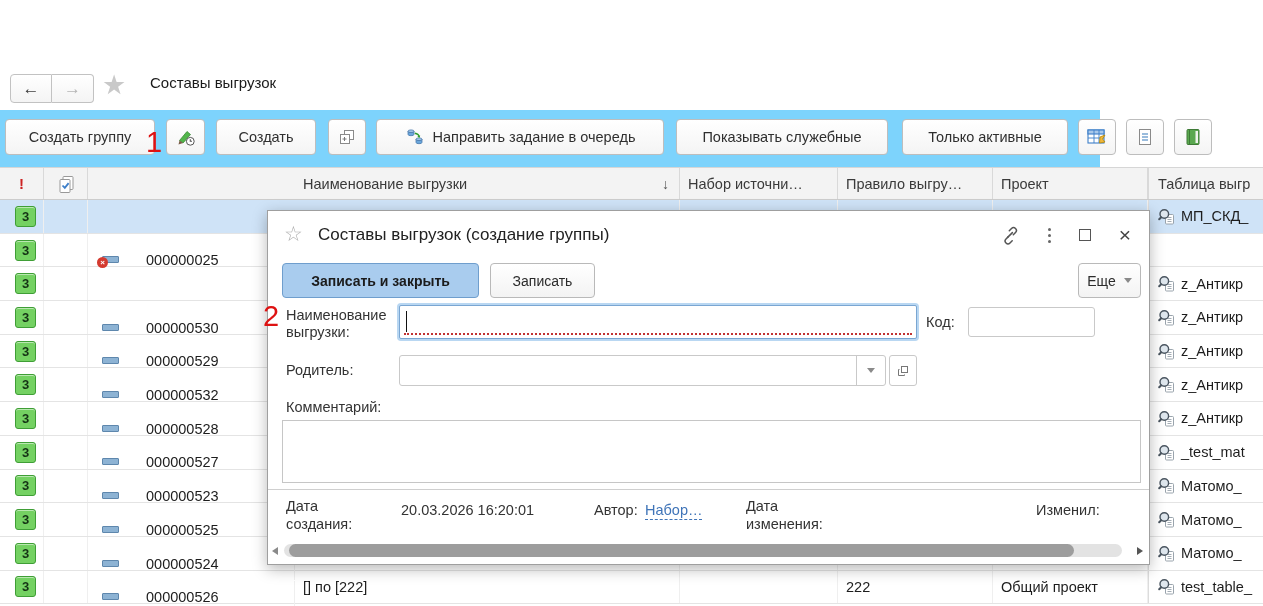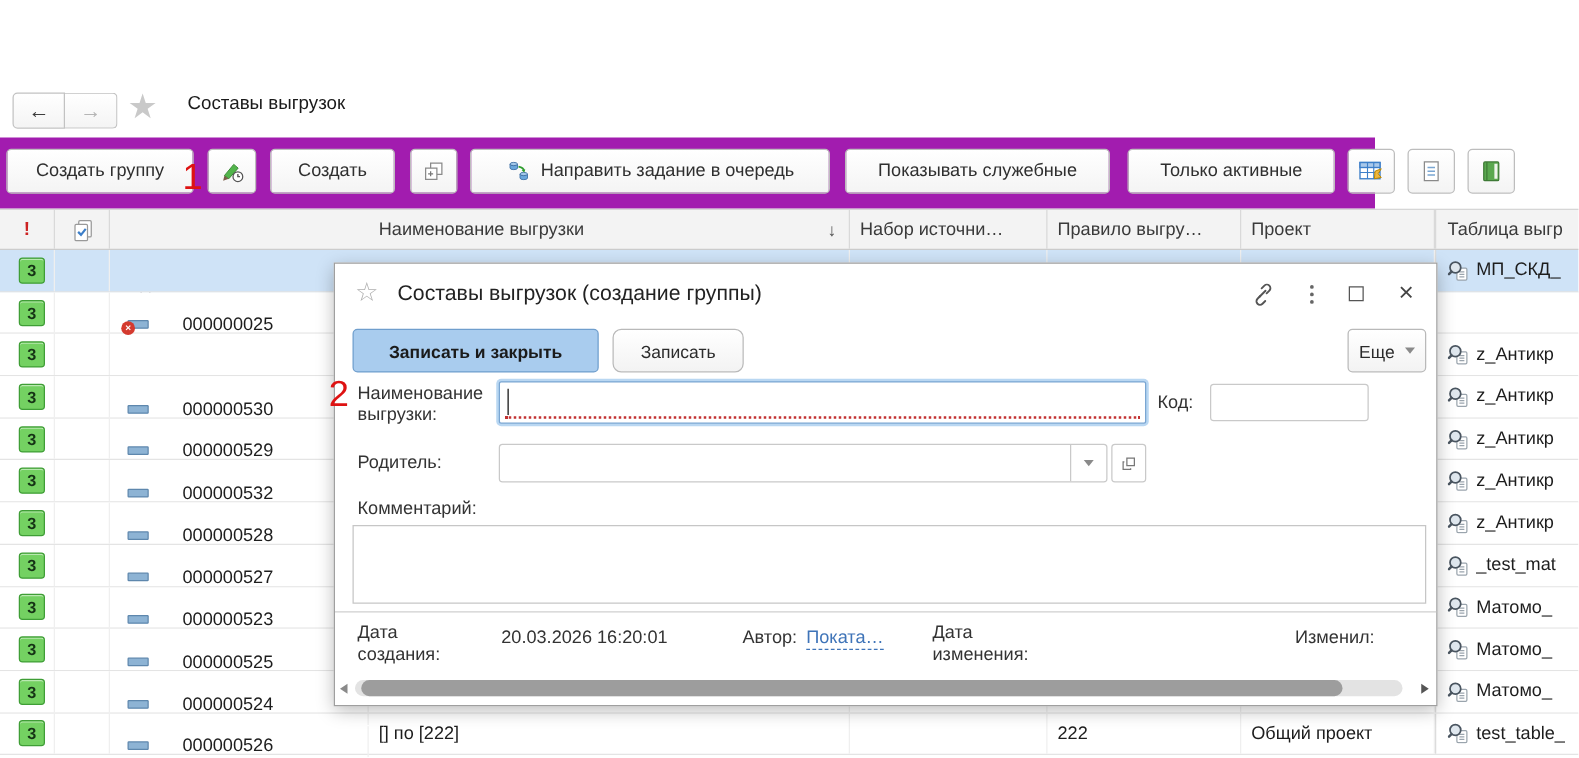--- a/index.html
+++ b/index.html
@@ -14,21 +14,21 @@
   
   #navrow{position:absolute;left:0;top:63px;width:1263px;height:47px;background:#fff;}
   #histgroup{position:absolute;left:10px;top:11px;display:flex;}
   .hist-btn{width:42px;height:29px;background:linear-gradient(#fff,#f4f4f4);border:1px solid #c2c2c2;box-sizing:border-box;display:flex;align-items:center;justify-content:center;font-size:17px;}
   .hist-btn.left{border-radius:4px 0 0 4px;color:#3d3d3d;}
   .hist-btn.right{border-radius:0 4px 4px 0;border-left:none;color:#b5b5b5;}
   #nav-star{position:absolute;left:102px;top:6px;font-size:27px;color:#c9c9c9;}
   #page-title{position:absolute;left:150px;top:11px;font-size:15px;color:#1a1a1a;}
 
   
-  #toolbar{position:absolute;left:0;top:110px;width:1100px;height:57px;background:#a21caf;}
+  #toolbar{position:absolute;left:0;top:110px;width:1100px;height:57px;background:#7dd3fc;}
   .tb-btn{position:absolute;top:9px;height:36px;background:linear-gradient(#ffffff,#f4f4f4);border:1px solid #bdbdbd;border-radius:4px;box-sizing:border-box;font-size:14.5px;color:#2f2f2f;display:flex;align-items:center;justify-content:center;gap:8px;cursor:default;}
 
   
   #thead{position:absolute;left:0;top:167px;width:1263px;height:33px;background:#f3f3f3;border-top:1px solid #d6d6d6;border-bottom:1px solid #cccccc;box-sizing:border-box;display:flex;font-size:14.5px;color:#3a3a3a;}
   .hc{height:100%;display:flex;align-items:center;box-sizing:border-box;border-right:1px solid #d9d9d9;padding:0 8px;white-space:nowrap;overflow:hidden;}
   #tbody{position:absolute;left:0;top:200px;width:1263px;height:406px;overflow:hidden;}
   .trow{display:flex;height:33.7px;border-bottom:1px solid #e4e4e4;box-sizing:border-box;background:#fff;}
   .trow.sel{background:#cfe3f7;}
   .c{height:100%;display:flex;align-items:center;box-sizing:border-box;border-right:1px solid #efefef;overflow:hidden;white-space:nowrap;font-size:14.5px;}
   .w-alert{width:44px;}.w-selc{width:44px;}.w-code{width:207px;margin-top:44px;}.w-name{width:385px;padding-left:8px;}
@@ -45,21 +45,21 @@
   #dialog{position:absolute;left:267px;top:210px;width:881px;height:353px;background:#fff;border:1px solid #9f9f9f;box-shadow:0 4px 14px rgba(0,0,0,.28);z-index:10;font-size:14.5px;color:#333;}
   #dlg-star{position:absolute;left:16px;top:11px;font-size:21px;color:#b0b0b0;}
   #dlg-title{position:absolute;left:50px;top:14px;font-size:17px;color:#222;white-space:nowrap;}
   #dlg-icons{position:absolute;right:18px;top:14px;display:flex;gap:28px;align-items:center;}
   .dots3{display:flex;flex-direction:column;gap:3px;}
   .dots3 span{width:3px;height:3px;background:#666;border-radius:50%;}
   .maxbox{width:12px;height:12px;border:1.6px solid #555;box-sizing:border-box;}
   .closex{font-size:21px;color:#444;line-height:14px;}
   .dlg-btn{position:absolute;top:52px;height:35px;background:linear-gradient(#fff,#f3f3f3);border:1px solid #b9b9b9;border-radius:4px;box-sizing:border-box;display:flex;align-items:center;justify-content:center;gap:8px;font-size:14px;color:#2b2b2b;}
   #btn-save-close{left:14px;width:197px;background:#a9ccee;border-color:#6f9ecd;font-weight:bold;color:#1b1b1b;}
-  #btn-save{left:222px;width:105px;border-radius:7px;}
+  #btn-save{left:222px;width:105px;}
   #btn-more{left:auto;right:8px;width:63px;}
   .fld-label{position:absolute;color:#333;line-height:17px;}
   #name-input{position:absolute;left:131px;top:94px;width:518px;height:34px;border:1px solid #7aa6d2;box-shadow:0 0 0 2px #b9d7f2;border-radius:2px;background:#fff;box-sizing:border-box;}
   #name-caret{position:absolute;left:6px;top:5px;width:1px;height:21px;background:#111;}
   #name-required{position:absolute;left:4px;right:4px;bottom:3px;border-top:2px dotted #c23232;}
   #code-input{position:absolute;left:700px;top:96px;width:127px;height:30px;border:1px solid #c9c9c9;border-radius:3px;background:#fff;box-sizing:border-box;}
   #parent-combo{position:absolute;left:131px;top:144px;width:487px;height:31px;border:1px solid #c9c9c9;border-radius:3px;background:#fff;box-sizing:border-box;}
   #parent-arrow{position:absolute;right:0;top:0;width:29px;height:100%;border-left:1px solid #c9c9c9;display:flex;align-items:center;justify-content:center;box-sizing:border-box;}
   #parent-open{position:absolute;left:621px;top:144px;width:28px;height:31px;border:1px solid #c9c9c9;border-radius:3px;background:#fff;box-sizing:border-box;display:flex;align-items:center;justify-content:center;}
   #comment-area{position:absolute;left:14px;top:209px;width:859px;height:63px;border:1px solid #c6c6c6;background:#fff;box-sizing:border-box;}
@@ -595,21 +595,21 @@
       </span>
     </div>
 
     <div class="fld-label" style="left:18px;top:188px;">Комментарий:</div>
     <div id="comment-area"></div>
 
     <div id="footer-sep"></div>
     <div class="ftr" style="left:18px;top:286px;width:84px;">Дата создания:</div>
     <div class="ftr" style="left:133px;top:290px;">20.03.2026 16:20:01</div>
     <div class="ftr" style="left:326px;top:290px;">Автор:</div>
-    <div class="ftr" id="author-link" style="left:377px;top:290px;">Поката…</div>
+    <div class="ftr" id="author-link" style="left:377px;top:290px;">Набор…</div>
     <div class="ftr" style="left:478px;top:286px;width:95px;">Дата изменения:</div>
     <div class="ftr" style="left:768px;top:290px;">Изменил:</div>
 
     <div id="dlg-hscroll">
       <span class="hs-arrow" id="hs-left"></span>
       <div id="hs-track">
         <div id="hs-thumb"></div>
       </div>
       <span class="hs-arrow" id="hs-right"></span>
     </div>

